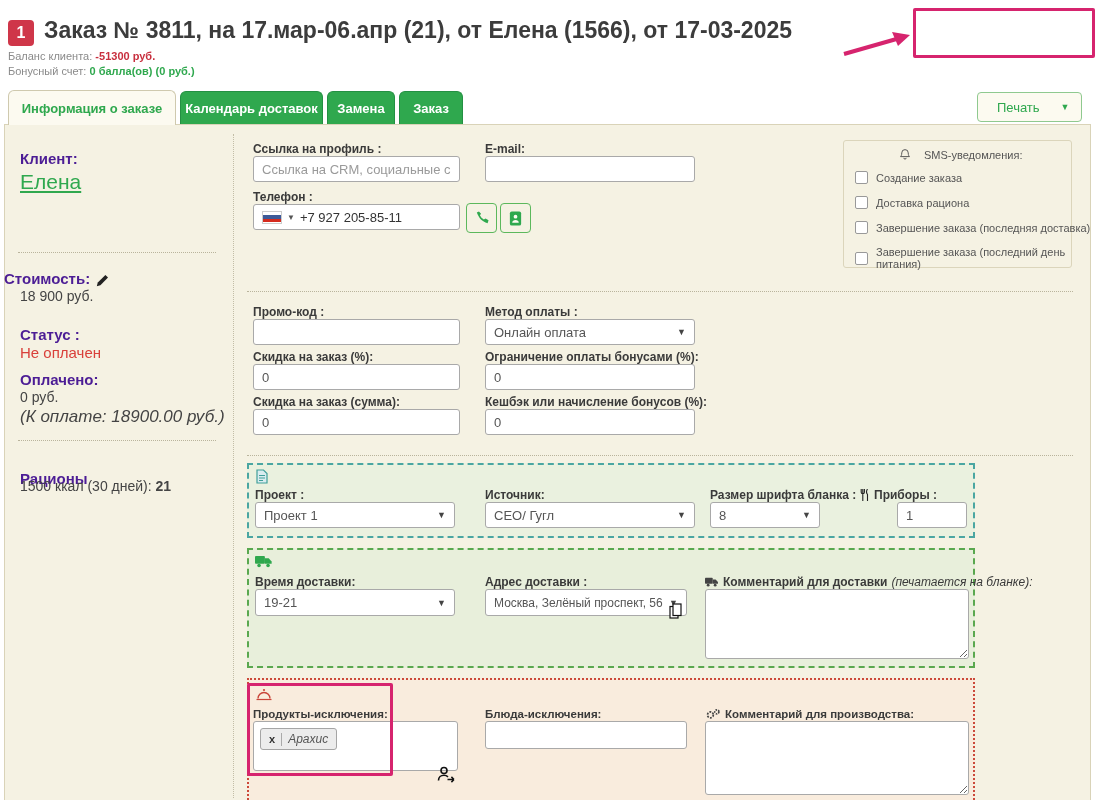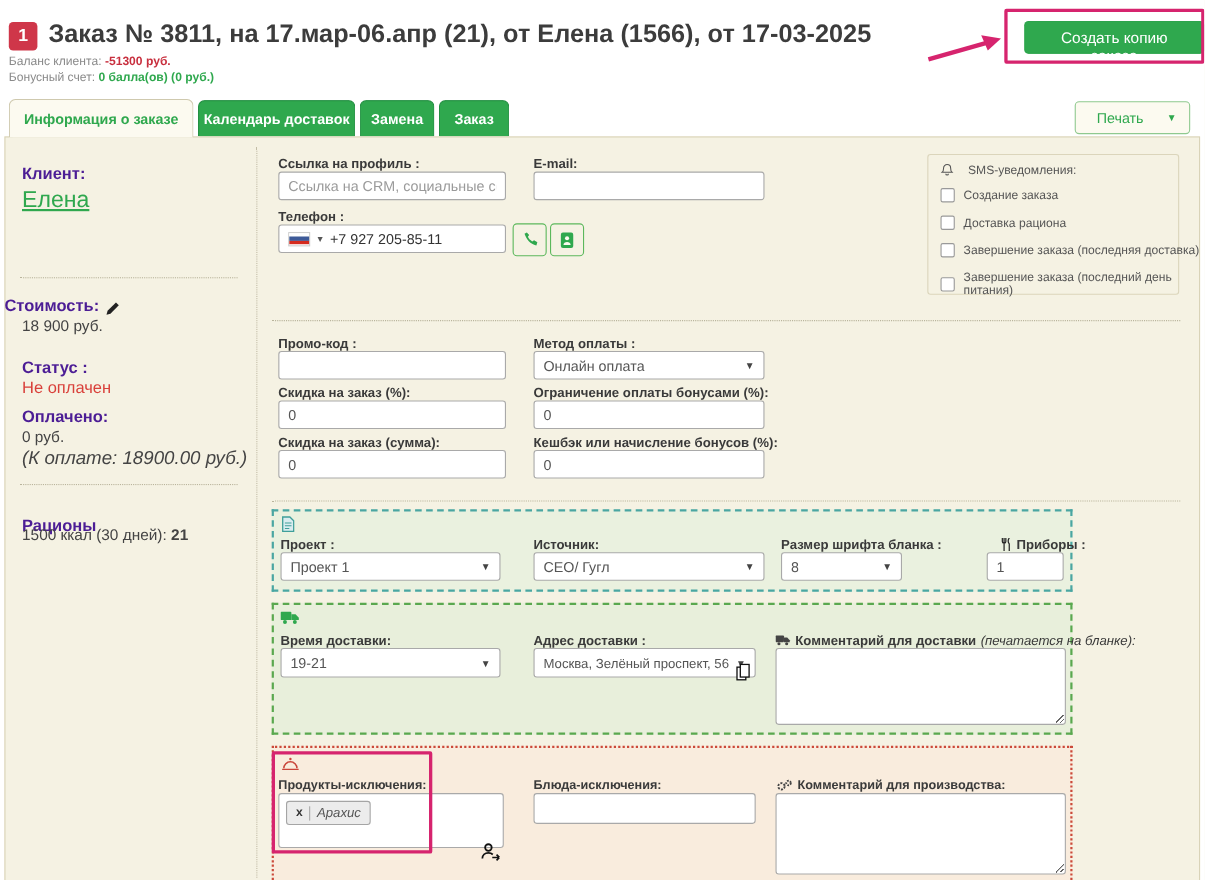--- a/index.html
+++ b/index.html
@@ -78,21 +78,20 @@
   <h1 class="abs title" style="left:44px; top:17px;">Заказ № 3811, на 17.мар-06.апр (21), от Елена (1566), от 17-03-2025</h1>
   <div class="abs subline" style="left:8px; top:50px;">
     <span>Баланс клиента:</span>
     <span class="neg">-51300 руб.</span>
   </div>
   <div class="abs subline" style="left:8px; top:65px;">
     <span>Бонусный счет:</span>
     <span class="pos">0 балла(ов) (0 руб.)</span>
   </div>
 
-  <button class="abs green-btn" style="left:931px; top:19px; height:30px;">Создать копию заказа</button>
   <div class="abs anno-rect" style="left:913px; top:8px; width:182px; height:50px;"></div>
   <svg class="abs" style="left:842px; top:26px; z-index:6; pointer-events:none;" width="70" height="34" viewBox="0 0 70 34">
     <line x1="2" y1="28" x2="58" y2="12" stroke="#d6246e" stroke-width="4"></line>
     <path d="M68 9 L50 6 L56 20 Z" fill="#d6246e"></path>
   </svg>
 
   <div class="abs tab active" style="left:8px; top:90px; width:168px; height:35px;">
     <span>Информация о заказе</span>
   </div>
   <div class="abs tab green" style="left:180px; top:91px; width:143px; height:33px;">
@@ -169,21 +168,21 @@
   </div>
   <div class="abs icon-btn" style="left:500px; top:203px;">
     <svg width="15" height="15" viewBox="0 0 16 16">
       <rect x="2" y="0.5" width="12" height="15" rx="2" fill="#2fa84e"></rect>
       <circle cx="8" cy="6" r="2" fill="#fcfaf0"></circle>
       <path d="M4.5 12.5c0-2 1.6-3 3.5-3s3.5 1 3.5 3z" fill="#fcfaf0"></path>
     </svg>
   </div>
 
   <div class="abs sms-panel" style="left:843px; top:140px; width:229px; height:128px;"></div>
-  <div class="abs sms-title" style="left:855px; top:148px;gap:13px;">
+  <div class="abs sms-title" style="left:899px; top:148px;gap:13px;">
     <svg width="12" height="13" viewBox="0 0 16 17">
       <path d="M8 2a4.3 4.3 0 0 1 4.3 4.3c0 3.2 1 4.4 1.7 5H2c.7-.6 1.7-1.8 1.7-5A4.3 4.3 0 0 1 8 2z" fill="none" stroke="#555" stroke-width="1.3"></path>
       <path d="M6.4 13a1.6 1.6 0 0 0 3.2 0" fill="none" stroke="#555" stroke-width="1.3"></path>
     </svg>
     <span>SMS-уведомления:</span>
   </div>
   <label class="abs chk" style="left:855px; top:171px;">
     <span class="box"></span>
     <span>Создание заказа</span>
   </label>
@@ -238,21 +237,21 @@
   <div class="abs lbl" style="left:485px; top:488px;">Источник:</div>
   <div class="abs selbox" style="left:485px; top:502px; width:210px;">
     <span class="val">СЕО/ Гугл</span>
     <span class="caret">▼</span>
   </div>
   <div class="abs lbl" style="left:710px; top:488px;">Размер шрифта бланка :</div>
   <div class="abs selbox" style="left:710px; top:502px; width:110px;">
     <span class="val">8</span>
     <span class="caret">▼</span>
   </div>
-  <div class="abs lbl" style="left:910px; top:488px; display:flex; align-items:center; gap:4px;">
+  <div class="abs lbl" style="left:860px; top:488px; display:flex; align-items:center; gap:4px;">
     <svg width="10" height="12" viewBox="0 0 10 12">
       <path d="M1.2 0v3.2a1.6 1.6 0 0 0 3.2 0V0M2.8 0v12" stroke="#222" stroke-width="1.1" fill="none"></path>
       <path d="M7.5 0c-1.2 1.8-1.2 4 0 5.5V12" stroke="#222" stroke-width="1.1" fill="none"></path>
     </svg>
     <span>Приборы :</span>
   </div>
   <input class="abs inp" style="left: 897px; top: 502px; width: 70px;" value="1">
 
   <div class="abs dash-box-green" style="left:247px; top:548px; width:728px; height:120px;"></div>
   <svg class="abs" style="left:255px; top:555px;" width="18" height="13" viewBox="0 0 20 14">

